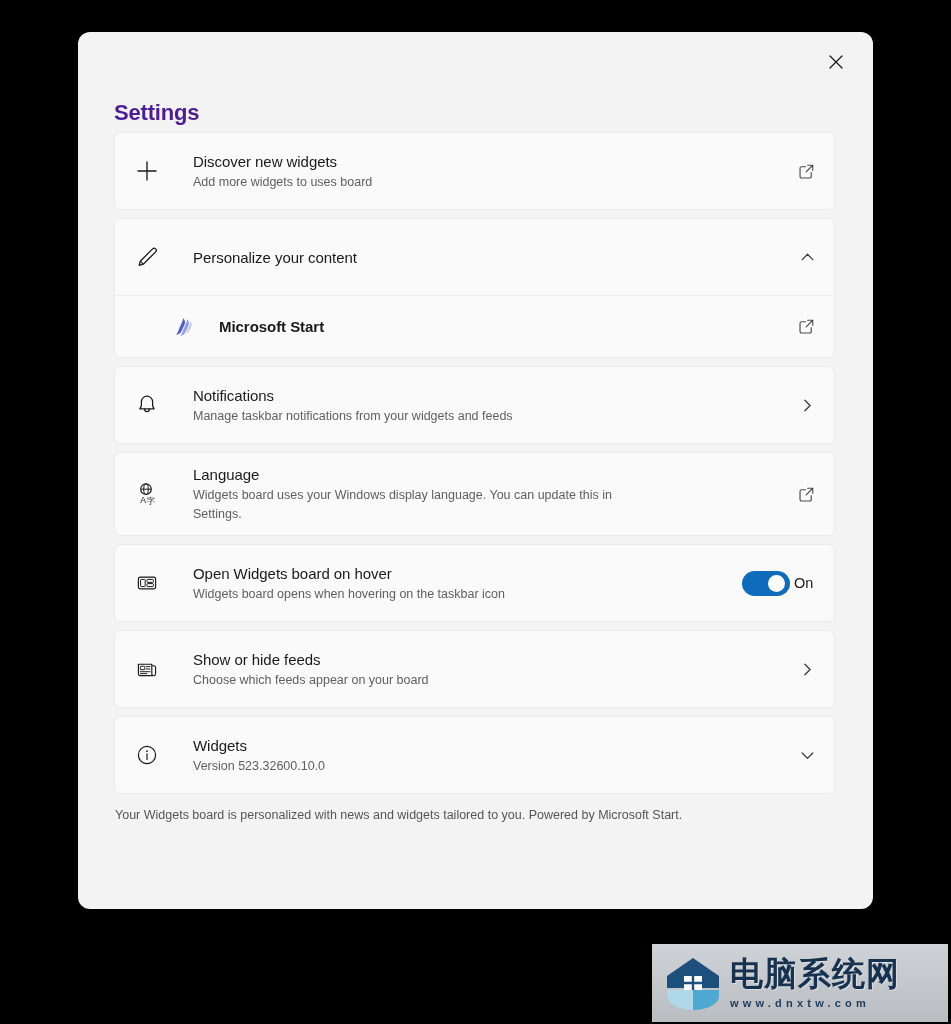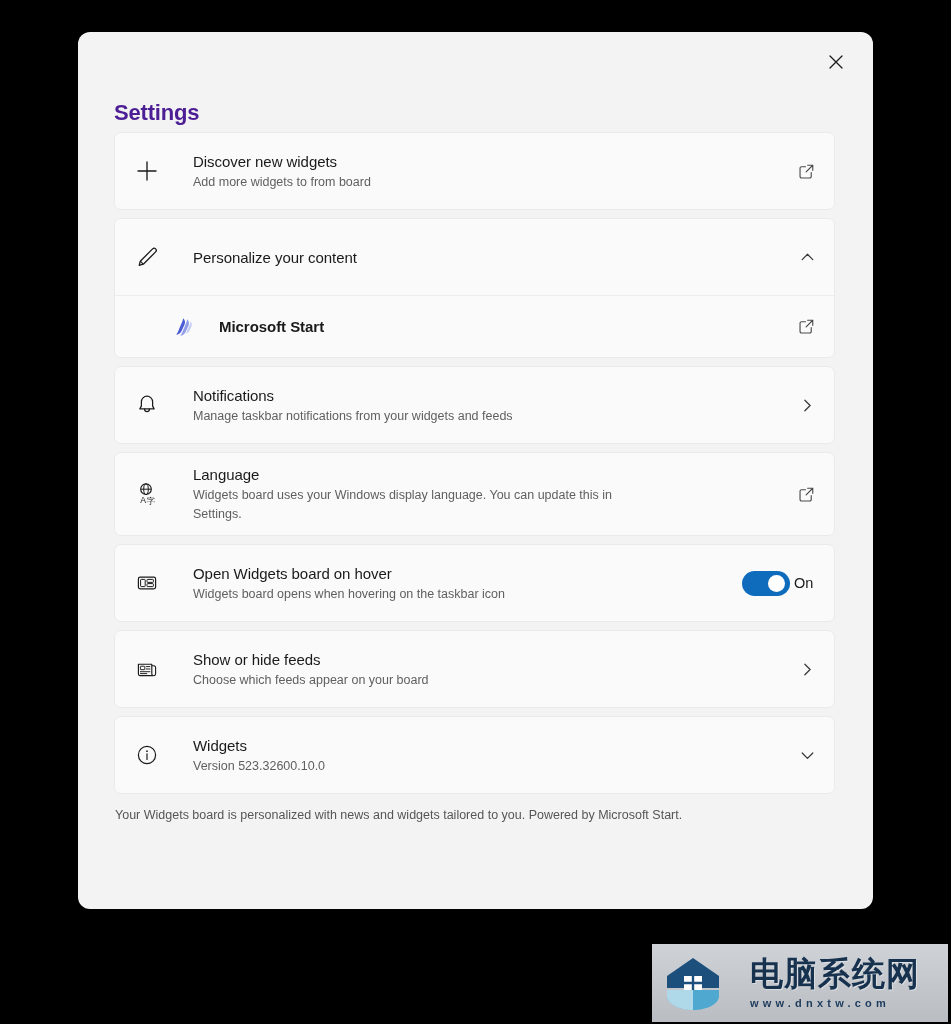--- a/index.html
+++ b/index.html
@@ -169,21 +169,20 @@
     position: absolute;
     left: 652px;
     top: 944px;
     width: 296px;
     height: 78px;
     background: linear-gradient(180deg, rgba(225,228,232,0.92) 0%, rgba(205,210,216,0.9) 100%);
     display: flex;
     align-items: center;
     padding: 4px 8px 4px 10px;
     overflow: hidden;
-    gap: 20px;
   }
   .wm-logo {
     width: 62px;
     height: 62px;
     flex-shrink: 0;
     position: relative;
   }
   .wm-text {
     flex: 1;
     display: flex;
@@ -225,21 +224,21 @@
 
     <div class="card">
       <div class="row">
         <div class="row-icon">
           <svg width="24" height="24" viewBox="0 0 24 24">
             <path d="M12 3 V21 M3 12 H21" stroke="#1a1a1a" stroke-width="1.35" fill="none" stroke-linecap="round"></path>
           </svg>
         </div>
         <div class="row-text">
           <div class="row-title">Discover new widgets</div>
-          <div class="row-sub">Add more widgets to from board</div>
+          <div class="row-sub">Add more widgets to uses board</div>
         </div>
         <div class="row-right">
           <svg width="19" height="19" viewBox="0 0 20 20">
             <path d="M3.2 6.6 A1.6 1.6 0 0 1 4.8 5 H9 M3.2 6.6 V15.2 A1.6 1.6 0 0 0 4.8 16.8 H13.4 A1.6 1.6 0 0 0 15 15.2 V11" stroke="#4a4a4a" stroke-width="1.2" fill="none" stroke-linecap="round" stroke-linejoin="round"></path>
             <path d="M11.2 3.4 H16.6 V8.8 M16.6 3.4 L9.6 10.4" stroke="#4a4a4a" stroke-width="1.2" fill="none" stroke-linecap="round" stroke-linejoin="round"></path>
           </svg>
         </div>
       </div>
     </div>
 

